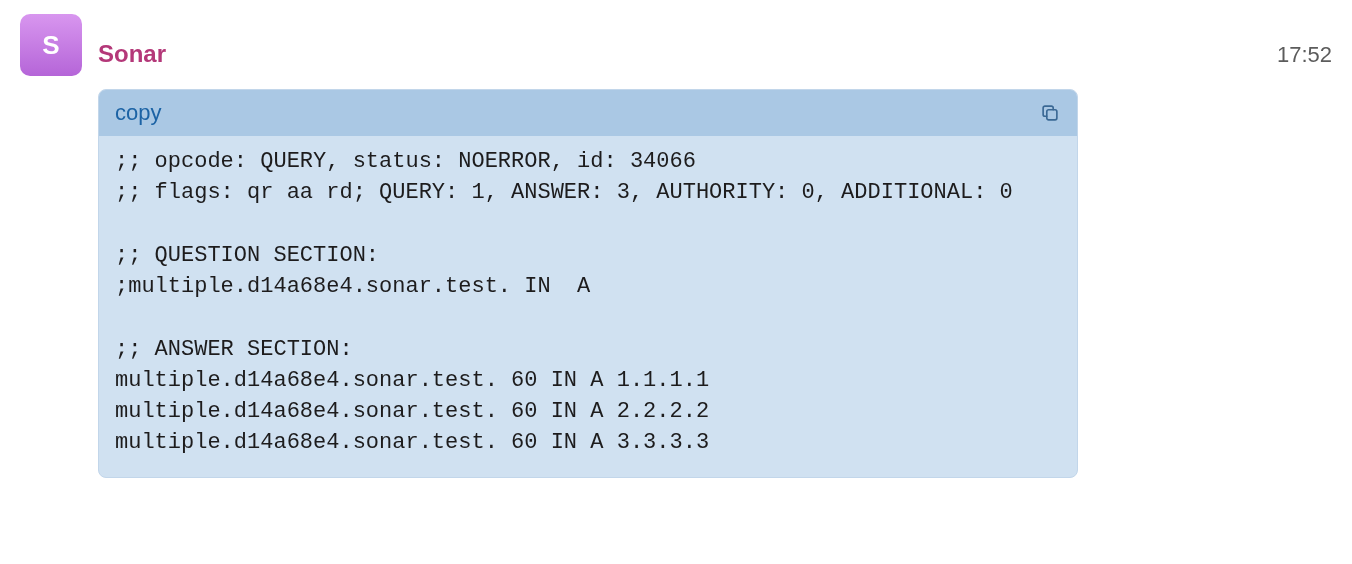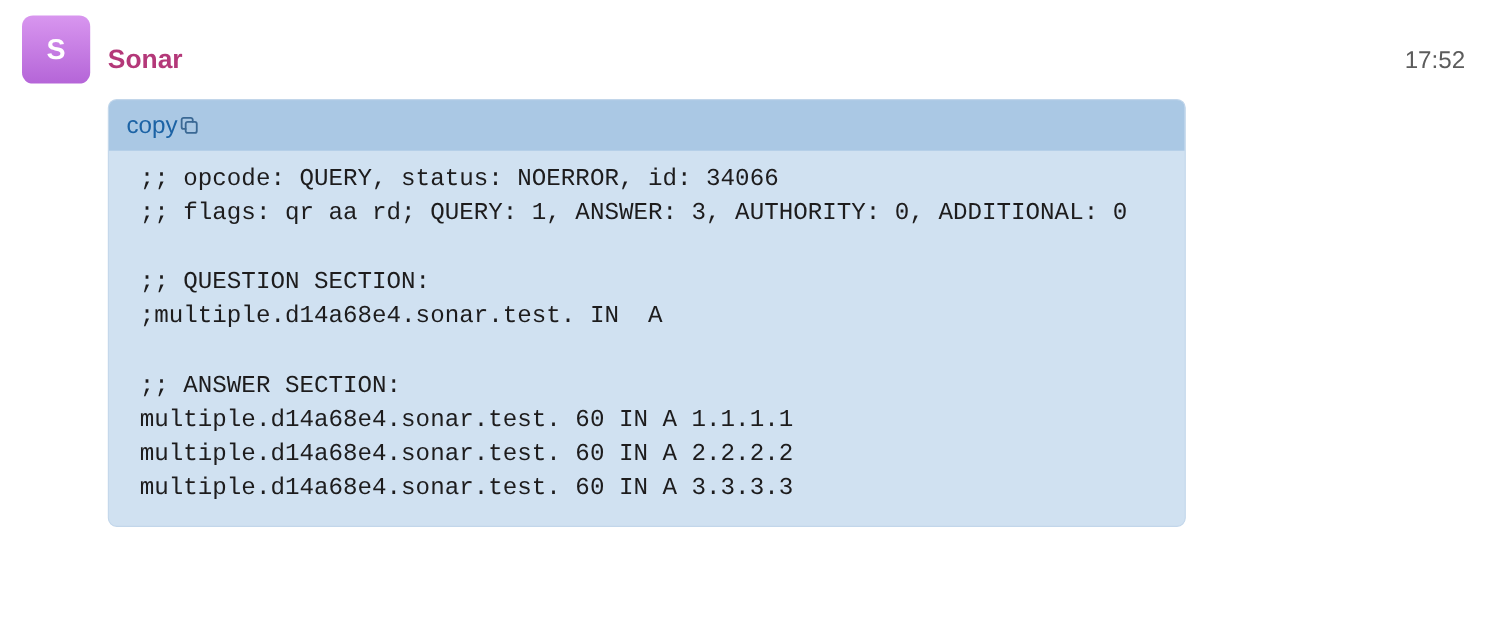--- a/index.html
+++ b/index.html
@@ -73,34 +73,35 @@
       border-radius: 8px;
       overflow: hidden;
       background: #d0e1f1;
       border: 1px solid #c2d6ea;
     }
     .code-header {
       background: #aac8e4;
       padding: 10px 16px;
       display: flex;
       align-items: center;
+      justify-content: space-between;
     }
     .copy-label {
       color: #1c63a5;
       font-size: 22px;
       font-weight: 400;
     }
     .copy-icon {
       width: 22px;
       height: 22px;
       color: #3a6894;
       cursor: pointer;
     }
     .code-body {
-      padding: 10px 16px 18px 28px;
+      padding: 10px 16px 18px 16px;
       font-family: "SFMono-Regular", Consolas, "Liberation Mono", Menlo, monospace;
       font-size: 22px;
       line-height: 1.42;
       color: #1d1c1d;
       white-space: pre-wrap;
       word-break: break-word;
     }
   </style>
 </head>
 <body>

